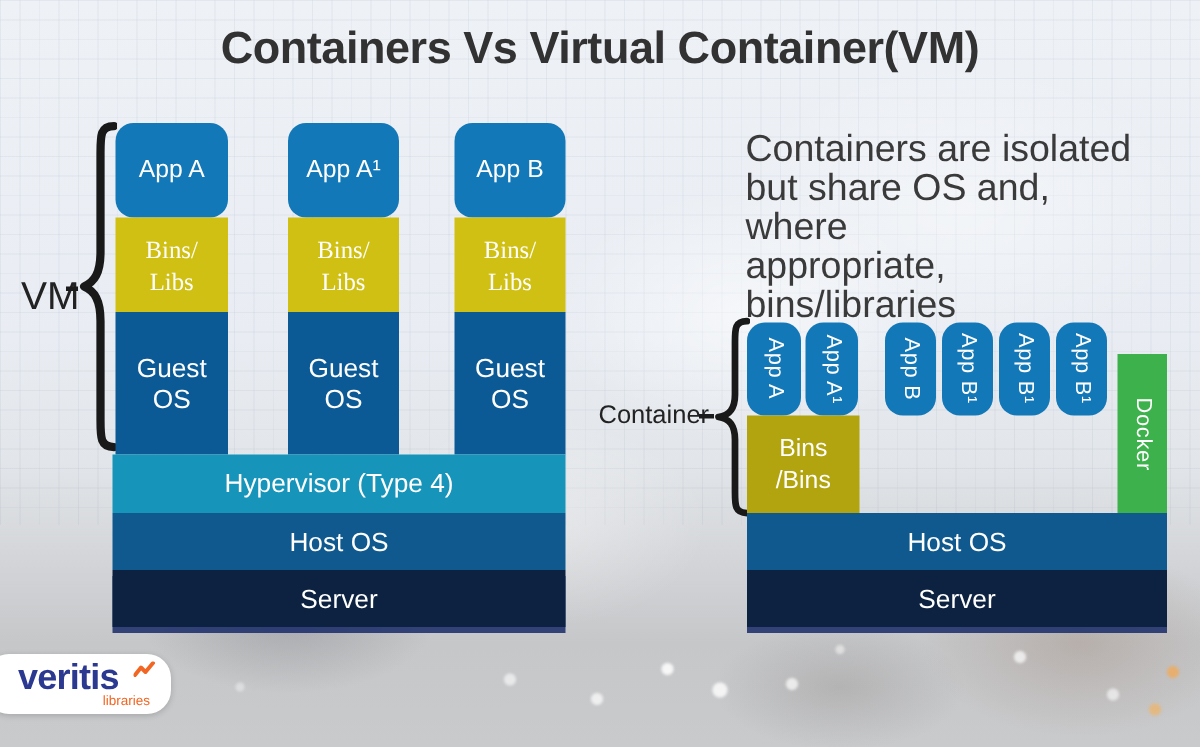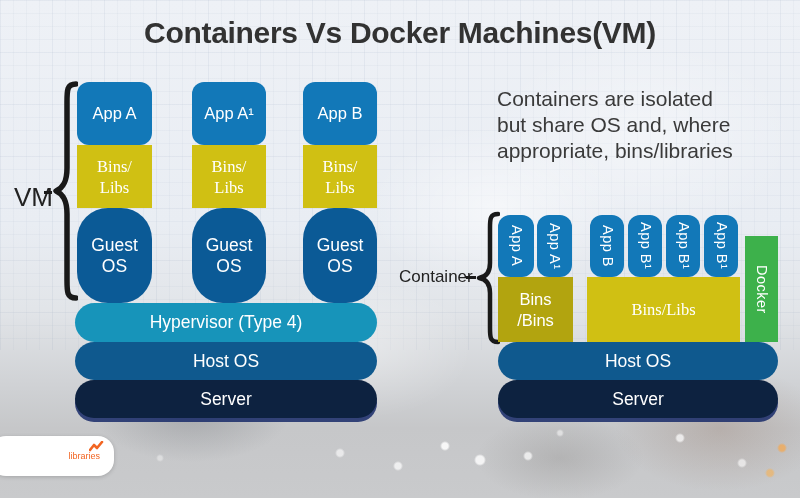--- a/index.html
+++ b/index.html
@@ -48,25 +48,25 @@
   .app-blue   { background:#1278b8;border-radius:12px; }
   .gold       { background:#d0c013;font-family:Liberation Serif, serif; }
   .gold-dark  { background:#b2a40f; }
   .guest-blue { background:#0b5a96; }
   .teal       { background:#1794ba; }
   .host-blue  { background:#0f598e; }
   .navy       { background:#0d2240; box-shadow:0 4px 0 rgba(24,42,104,.85); }
   .green      { background:#3db14b; }
 
   .f16 { font-size:16.5px; }
-  .f17 { font-size:17.5px;border-radius:31px; }
+  .f17 { font-size:17.5px; }
 
   .vtext { writing-mode:vertical-rl; text-orientation:mixed; font-size:14.5px; letter-spacing:.5px; }
 
-  .desc { position:absolute; left:497px; top:86px; width:270px; font-size:21px;
+  .desc { position:absolute; left:497px; top:86px; width:270px; font-size:25px;
           line-height:26px; color:#3a3a3a; white-space:pre-line; }
 
   .side-label { position:absolute; color:#222; }
   .vm-label { left:14px; top:182px; font-size:26px; }
   .container-label { left:399px; top:267px; font-size:17px; }
   .dash { position:absolute; background:#1b1b1b; height:2.5px; }
   .brace { position:absolute; }
 
   
   .logo-pill { position:absolute; left:-10px; top:436px; width:124px; height:40px;
@@ -78,21 +78,21 @@
 </style>
 </head>
 <body>
 
 <div class="page">
 
   <div class="bg-grid"></div>
   <div class="bg-blobs"></div>
   <div class="bg-bokeh"></div>
 
-  <div class="title">Containers Vs Docker Machines(VM)</div>
+  <div class="title">Containers Vs Virtual Container(VM)</div>
 
   <svg class="brace" style="left:52px;top:80px" width="26" height="222" viewBox="0 0 26 222">
     <path d="M24,4 C15,4 15,10 15,22 L15,88 C15,102 11,108 4,111 C11,114 15,120 15,134 L15,200 C15,212 15,218 24,218" fill="none" stroke="#191919" stroke-width="5.5" stroke-linecap="round" stroke-linejoin="round"></path>
   </svg>
   <div class="side-label vm-label">VM</div>
   <div class="dash" style="left:44px;top:191px;width:8px"></div>
 
   <div class="blk app-blue f16" style="left:77px;top:82px;width:75px;height:63px">App A</div>
   <div class="blk gold f16" style="left:77px;top:145px;width:75px;height:63px">Bins/
 Libs</div>
@@ -139,29 +139,29 @@
   </div>
   <div class="blk app-blue" style="left:628px;top:215px;width:34px;height:62px">
     <span class="vtext">App B¹</span>
   </div>
   <div class="blk app-blue" style="left:666px;top:215px;width:34px;height:62px">
     <span class="vtext">App B¹</span>
   </div>
   <div class="blk app-blue" style="left:704px;top:215px;width:34px;height:62px">
     <span class="vtext">App B¹</span>
   </div>
-  <div class="blk gold f16" style="left:587px;top:277px;width:153px;height:65px">Bins/Libs</div>
 
   <div class="blk green" style="left:745px;top:236px;width:33px;height:106px">
     <span class="vtext">Docker</span>
   </div>
 
   <div class="blk host-blue f17" style="left:498px;top:342px;width:280px;height:38px">Host OS</div>
   <div class="blk navy f17" style="left:498px;top:380px;width:280px;height:38px">Server</div>
 
   <div class="logo-pill">
+    <div class="logo-brand">veritis</div>
     <div class="logo-tag">libraries</div>
     <svg class="logo-check" width="15" height="11" viewBox="0 0 15 11">
       <polyline points="1,9 5,4 8,7 13,1" fill="none" stroke="#f26522" stroke-width="2.6" stroke-linecap="round" stroke-linejoin="round"></polyline>
     </svg>
   </div>
 
 </div>
 
 </body></html>

